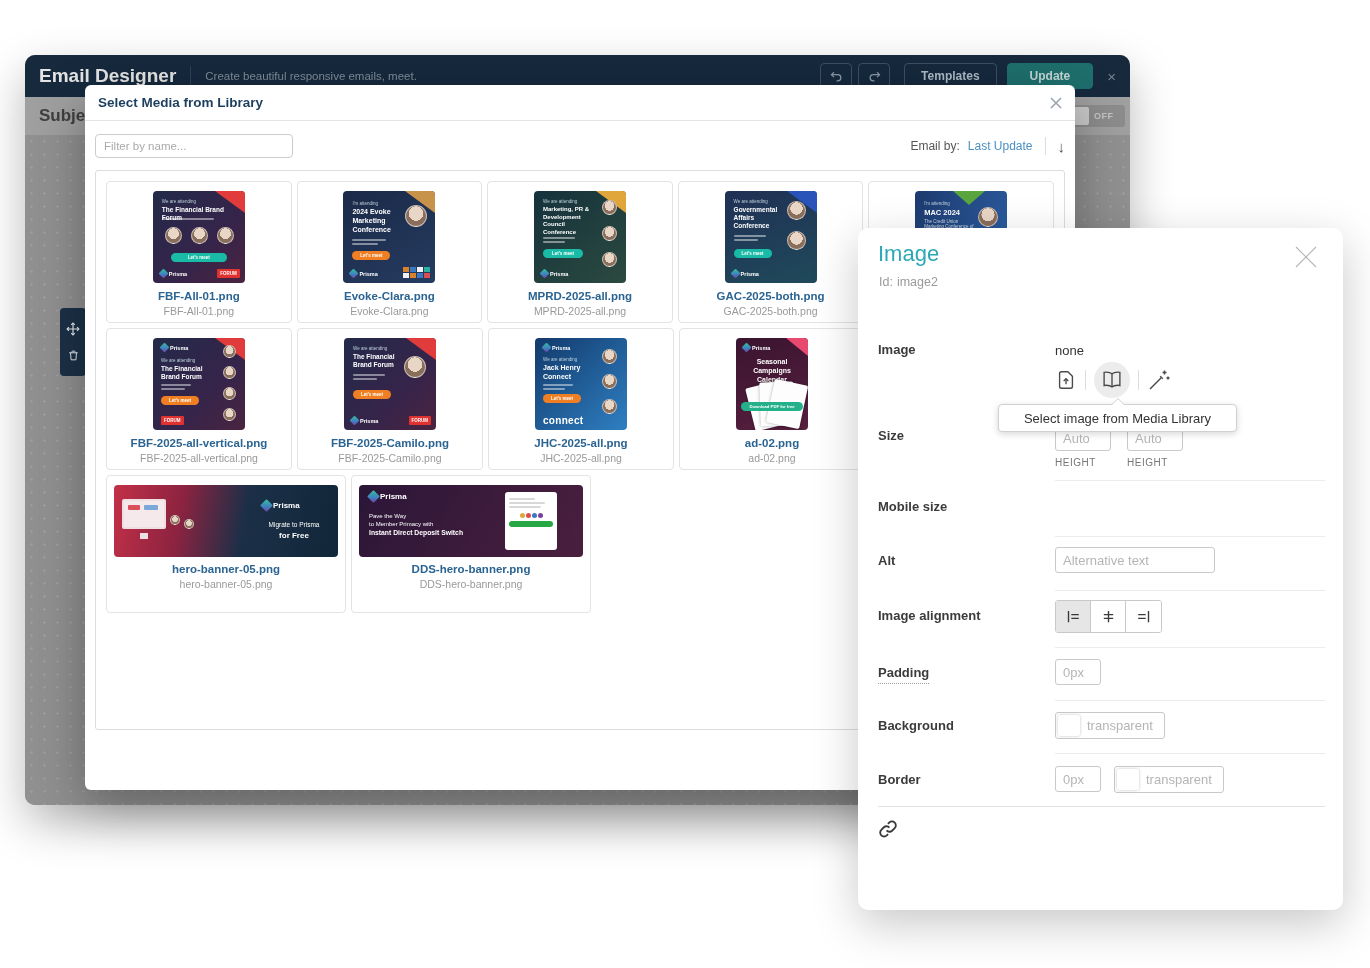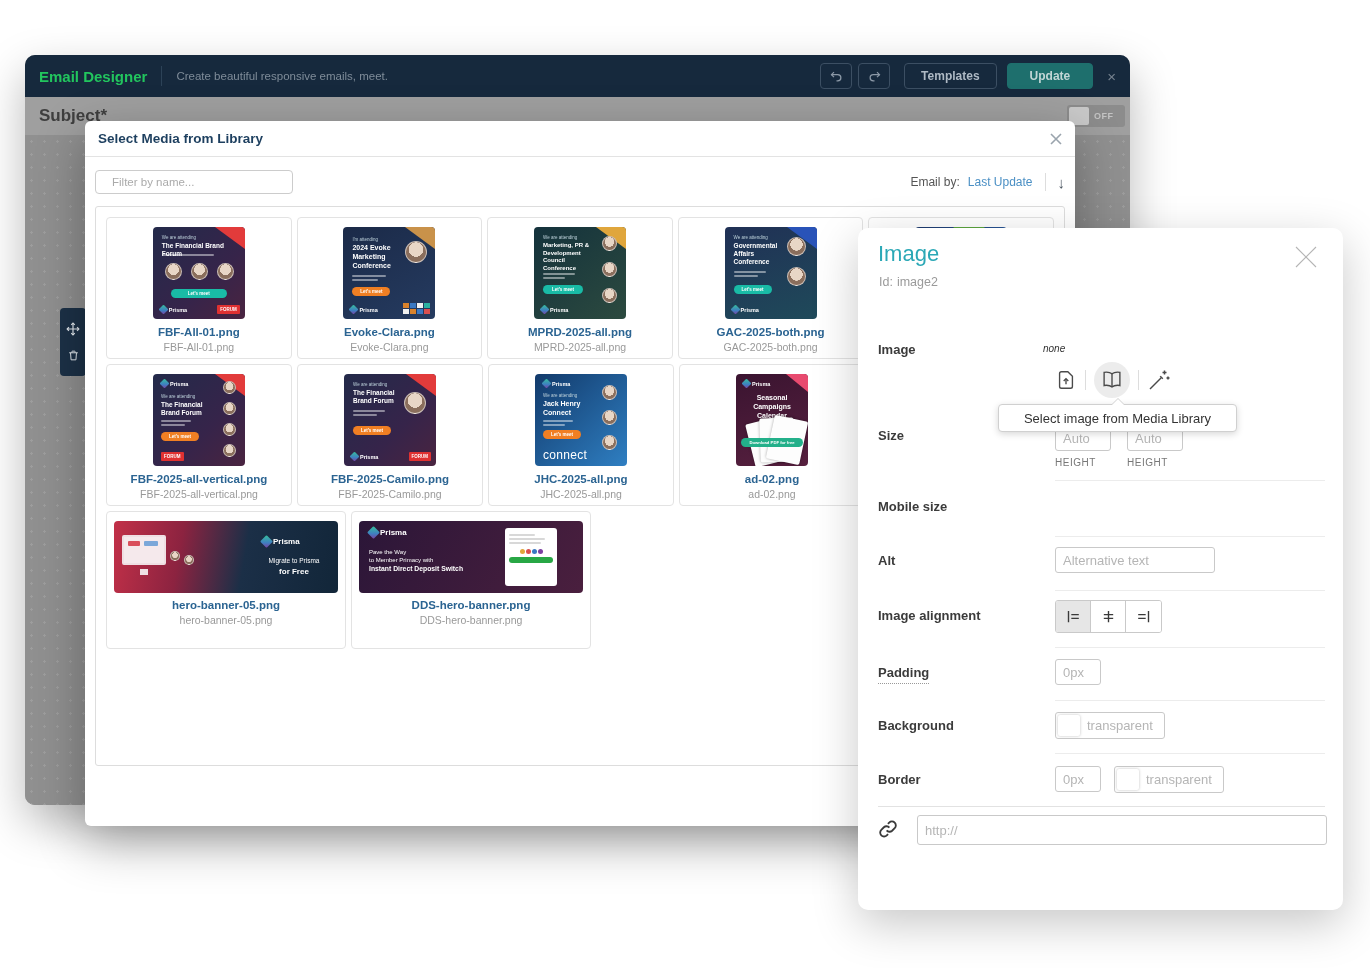--- a/index.html
+++ b/index.html
@@ -5,21 +5,21 @@
   * { margin:0; padding:0; box-sizing:border-box; }
   html,body { background:#ffffff; font-family:"Liberation Sans", sans-serif; }
   #stage { position:relative; width:1370px; height:968px; background:#fff; overflow:hidden; }
 
   
   .app-window { position:absolute; left:25px; top:55px; width:1105px; height:750px;
     border-radius:10px; overflow:hidden; background:#909090;
     box-shadow:0 18px 45px rgba(0,0,0,.28); }
   .topbar { position:absolute; left:0; top:0; width:100%; height:42px; background:#16293d;
     display:flex; align-items:center; padding:0 14px; }
-  .app-title { font-size:15px; font-weight:bold; color:#22c55e; }
+  .app-title { font-size:19px; font-weight:bold; color:#e5e5e5; }
   .topbar-divider { width:1px; height:20px; background:#2c4257; margin:0 14px; }
   .tagline { font-size:11.5px; color:#7f8c99; }
   .topbar-spacer { flex:1; }
   .tb-btn { height:26px; border:1px solid #3c4f63; border-radius:4px; background:transparent;
     display:flex; align-items:center; justify-content:center; }
   .tb-icon-btn { width:32px; margin-left:6px; }
   .tb-templates { padding:0 16px; margin-left:14px; font-size:12px; font-weight:bold; color:#aeb9c4; }
   .tb-update { padding:0 22px; margin-left:10px; font-size:12px; font-weight:bold; color:#c2d6d6;
     background:#1e6f6d; border:1px solid #1e6f6d; border-radius:4px; height:26px;
     display:flex; align-items:center; }
@@ -37,29 +37,29 @@
   .toggle-knob { width:20px; height:18px; background:#c9c9c9; border-radius:2px; margin-left:2px; }
   .toggle-label { font-size:9px; font-weight:bold; color:#c4c4c4; margin-left:5px; letter-spacing:.5px; }
 
   .canvas-close { position:absolute; left:1061px; top:140px; }
 
   .float-toolbar { position:absolute; left:35px; top:173px; width:26px; height:68px; background:#1c3147;
     border-radius:4px; display:flex; flex-direction:column; align-items:center; justify-content:space-evenly; }
 
   
   .modal { position:absolute; left:85px; top:85px; width:990px; height:705px; background:#fff;
-    border-radius:6px; box-shadow:0 16px 50px rgba(0,0,0,.32);margin-top:36px; }
+    border-radius:6px; box-shadow:0 16px 50px rgba(0,0,0,.32); }
   .modal-header { height:36px; display:flex; align-items:center; padding:0 13px;
     border-bottom:1px solid #e3e3e3; }
   .modal-title { font-size:13.5px; font-weight:bold; color:#1d3f5f; }
   .modal-close { margin-left:auto; cursor:pointer; display:flex; }
   .modal-body { padding:13px 10px 0 10px; }
   .filter-row { display:flex; align-items:center; }
   .filter-input { width:198px; height:24px; border:1px solid #ccc; border-radius:4px;
-    padding:0 16px; font-size:11.5px; color:#444; font-family:"Liberation Sans",sans-serif; }
+    padding:0 8px; font-size:11.5px; color:#444; font-family:"Liberation Sans",sans-serif; }
   .filter-input::placeholder { color:#aaa; }
   .order-by { margin-left:auto; display:flex; align-items:center; }
   .order-by-label { font-size:12px; color:#555; }
   .order-by-link { font-size:12px; color:#4a8fc4; margin-left:8px; cursor:pointer; }
   .order-sep { width:1px; height:18px; background:#ddd; margin:0 12px; }
   .order-arrow { font-size:15px; color:#4a5560; }
 
   .media-grid { margin-top:12px; border:1px solid #ddd; border-radius:3px; padding:10px; height:560px; }
   .media-row { display:flex; gap:5px; margin-bottom:5px; }
   .media-card { width:186px; height:142px; background:#fff; border:1px solid #e3e3e3; border-radius:4px;
@@ -84,21 +84,21 @@
   .t-av { position:absolute; border-radius:50%;
     background:radial-gradient(circle at 50% 38%, #e8d6c6 0 45%, #8a6e5c 46% 100%);
     border:1px solid rgba(255,255,255,.55); }
   .t-btn { position:absolute; border-radius:6px; color:#fff; font-weight:bold;
     display:flex; align-items:center; justify-content:center; }
   .t-logo { position:absolute; display:flex; align-items:center; gap:2px; color:#fff; font-weight:bold; }
   .p-diamond { width:7px; height:7px; border-radius:1px; transform:rotate(45deg);
     background:linear-gradient(135deg,#35c09b,#3f7fc1 60%,#7b3fa0); flex:0 0 auto; }
   .t-badge { position:absolute; background:#e03131; color:#fff; font-weight:bold;
     font-size:4.5px; padding:2px 3px; border-radius:1px; }
-  .t-wordmark { position:absolute; color:#fff; font-weight:normal; font-size:12px; letter-spacing:.3px; }
+  .t-wordmark { position:absolute; color:#fff; font-weight:bold; font-size:10px; letter-spacing:.3px; }
   .mosaic { position:absolute; right:5px; bottom:5px; display:grid; grid-template-columns:repeat(4,6px);
     grid-auto-rows:5px; gap:1px; }
   .mosaic i { display:block; }
 
   .v1 { background:linear-gradient(135deg,#232a4a 0%,#36244a 60%,#4a2440 100%); }
   .v2 { background:linear-gradient(150deg,#1b2a48,#253b60); }
   .v3 { background:linear-gradient(140deg,#14323c,#2c4a3f); }
   .v4 { background:linear-gradient(160deg,#203055,#1f4a5a); }
   .v5 { background:linear-gradient(115deg,#1d3a6e,#2e62a8); }
   .v8 { background:linear-gradient(135deg,#123a6b,#2f7fc2); }
@@ -121,21 +121,21 @@
 
   
   .panel { position:absolute; left:858px; top:228px; width:485px; height:682px; background:#fff;
     border-radius:10px; box-shadow:0 14px 46px rgba(0,0,0,.22); }
   .panel-title { position:absolute; left:20px; top:13px; font-size:22px; color:#2ba8b6; }
   .panel-id { position:absolute; left:21px; top:47px; font-size:12.5px; color:#9a9a9a; }
   .panel-id .id-val { margin-left:4px; }
   .panel-close { position:absolute; right:22px; top:14px; cursor:pointer; }
 
   .p-label { position:absolute; left:20px; font-size:13px; font-weight:bold; color:#3b3b3b; }
-  .p-none { position:absolute; left:185px; top:115px; font-size:10px; color:#333;font-style:italic; }
+  .p-none { position:absolute; left:197px; top:115px; font-size:13px; color:#333; }
   .icon-row { position:absolute; left:197px; top:134px; display:flex; align-items:center; }
   .icon-sep { width:1px; height:20px; background:#ddd; margin:0 8px; }
   .icon-circle { width:36px; height:36px; border-radius:50%; background:#ececec;
     display:flex; align-items:center; justify-content:center; }
   .tooltip { position:absolute; left:140px; top:176px; width:239px; height:28px; background:#fff;
     border:1px solid #d0d0d0; border-radius:4px; box-shadow:0 2px 7px rgba(0,0,0,.16);
     display:flex; align-items:center; justify-content:center; font-size:13px; color:#333; z-index:5; }
   .tooltip:before { content:""; position:absolute; left:112px; top:-7px; width:0; height:0;
     border-left:7px solid transparent; border-right:7px solid transparent; border-bottom:7px solid #d0d0d0; }
   .tooltip:after { content:""; position:absolute; left:113px; top:-6px; width:0; height:0;
@@ -604,16 +604,15 @@
       <span class="swatch"></span>
       <span class="swatch-txt">transparent</span>
     </div>
 
     <div class="p-div-full" style="top:578px"></div>
 
     <svg class="link-icon" width="22" height="22" viewBox="0 0 24 24" fill="none" stroke="#3a3a3a" stroke-width="2">
       <path d="M10.5 13.5a4.2 4.2 0 0 0 6 .4l2.8-2.8a4.2 4.2 0 0 0-6-6L11.9 6.5"></path>
       <path d="M13.5 10.5a4.2 4.2 0 0 0-6-.4l-2.8 2.8a4.2 4.2 0 0 0 6 6l1.4-1.4"></path>
     </svg>
-    <input class="p-input link-input" placeholder="http://" style="">
   </div>
 
 </div>
 
 </body></html>

